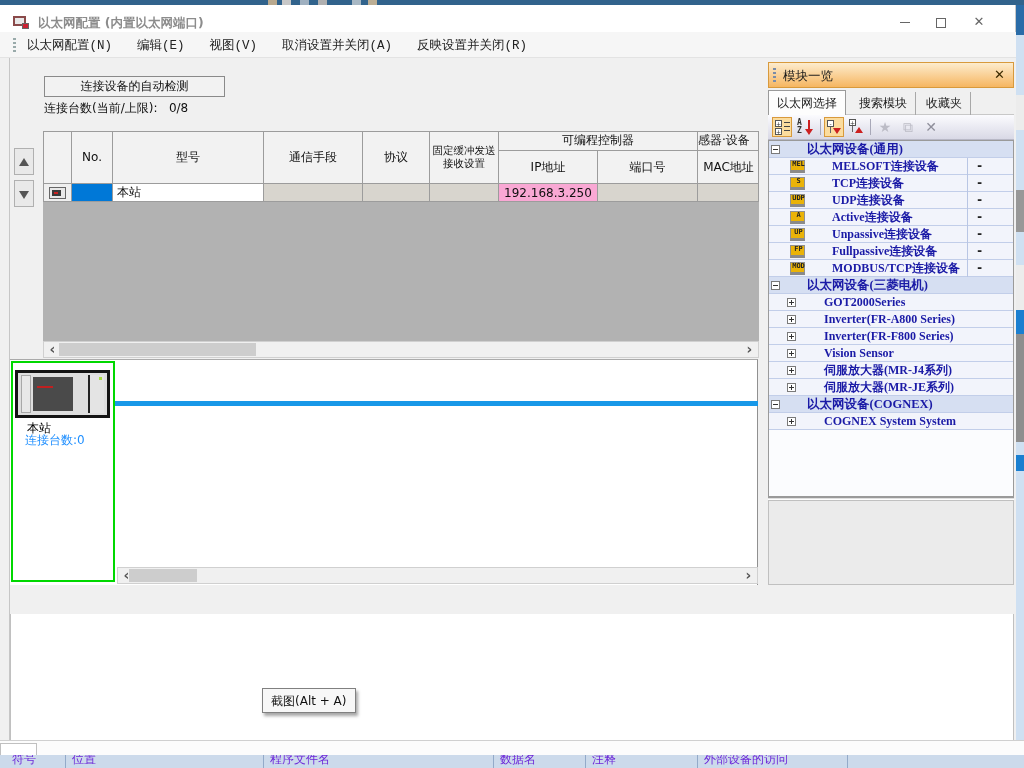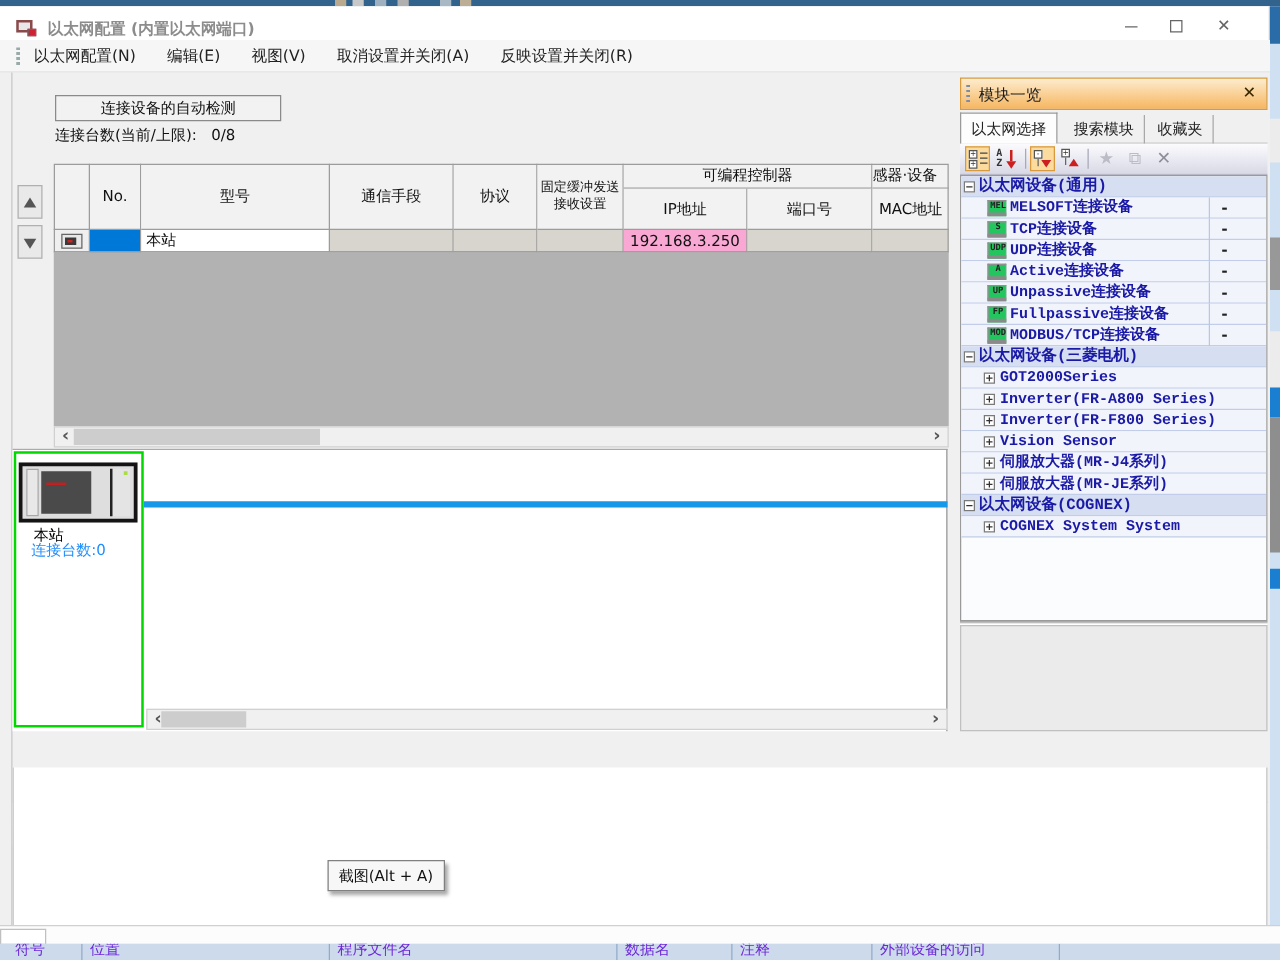--- a/index.html
+++ b/index.html
@@ -17,21 +17,21 @@
   .title-icon { left:13px; top:9px; width:17px; height:16px; }
   .title-icon .mon { position:absolute; left:0; top:2px; width:13px; height:10px; border:2px solid #8a4a4a; background:#e8e8e8; }
   .title-icon .dot { position:absolute; left:9px; top:9px; width:7px; height:6px; background:#c23; border:1px solid #666; }
   .title-text { left:38px; top:10px; color:#8c8c8c; font-size:12.5px; white-space:nowrap;font-weight:bold; }
   .winbtn { top:6px; width:34px; height:22px; text-align:center; line-height:22px; color:#666; font-size:13px; }
   .wb-min { left:888px; } .wb-min b { display:inline-block; width:10px; border-top:1px solid #666; vertical-align:middle; }
   .wb-max { left:924px; } .wb-max b { display:inline-block; width:10px; height:10px; border:1px solid #666; vertical-align:middle; }
   .wb-close { left:962px; font-weight:400; }
 
   
-  .menubar { left:0; top:32px; width:1016px; height:26px; background:#f6f6f6; border-bottom:1px solid #e3e3e3; }
+  .menubar { left:0; top:32px; width:1016px; height:26px; background:#f6f6f6; border-bottom:1px solid #e3e3e3;font-family:Liberation Mono, monospace; }
   .grip-v { width:3px; background-image:repeating-linear-gradient(#9aa 0 2px, transparent 2px 4px); }
   .menubar .grip-v { position:absolute; left:13px; top:6px; height:14px; }
   .menu-items { position:absolute; left:25px; top:0; height:26px; display:flex; gap:21px; align-items:center; font-size:12.5px; color:#222; white-space:nowrap; }
   .menu-items span { padding:3px 2px; }
 
   
   .leftline { left:9px; top:58px; width:1px; height:682px; background:#c6c6c6; }
   .spin { left:14px; width:20px; height:27px; background:#e9e9e9; border:1px solid #b0b0b0; }
   .spin i { position:absolute; left:4px; }
   .spin-up { top:148px; } .spin-up i { top:9px; border-left:5px solid transparent; border-right:5px solid transparent; border-bottom:8px solid #555; }
@@ -82,29 +82,29 @@
   .ico .tri-dn { position:absolute; border-left:4px solid transparent; border-right:4px solid transparent; border-top:6px solid #cc2020; }
   .ico .tri-up { position:absolute; border-left:4px solid transparent; border-right:4px solid transparent; border-bottom:6px solid #cc2020; }
   .azi { font-family:"DejaVu Sans Mono",monospace; font-size:8px; font-weight:bold; color:#333; line-height:7px; }
   .psep { position:absolute; top:4px; width:1px; height:16px; background:#a8a8b8; }
   .gico { color:#bcbcc6; font-size:14px; line-height:20px; text-align:center; width:20px; }
 
   
   .tree { left:768px; top:140px; width:246px; height:357px; background:#fbfcfe; border:1px solid #9a9a9a; overflow:hidden; }
   .trow { position:relative; height:17px; line-height:17px; border-bottom:1px solid #c2cee9; background:#f2f4fb; white-space:nowrap; }
   .trow.sec { background:#d6dff2; }
-  .tlabel { font-family:Liberation Mono, monospace; font-weight:bold; color:#1a1aa6; font-size:12px; }
+  .tlabel { font-family:Liberation Serif, serif; font-weight:bold; color:#1a1aa6; font-size:12px;margin-left:24px; }
   .sec .tlabel { position:absolute; left:14px; top:0; font-size:12.5px; }
   .item .tlabel { position:absolute; left:39px; top:0; }
   .br .tlabel { position:absolute; left:31px; top:0; }
   .exp { position:absolute; top:4px; width:9px; height:9px; border:1px solid #7a7a7a; background:#fff; }
   .exp:before { content:""; position:absolute; left:1px; top:3px; width:5px; height:1px; background:#333; }
   .exp.plus:after { content:""; position:absolute; left:3px; top:1px; width:1px; height:5px; background:#333; }
   .sec .exp { left:2px; } .br .exp { left:18px; }
-  .mod-icon { position:absolute; left:21px; top:2px; width:15px; height:13px; background:#22c55e; border:1px solid #909090; border-bottom:3px solid #8a8a8a; }
+  .mod-icon { position:absolute; left:21px; top:2px; width:15px; height:13px; background:#eab308; border:1px solid #909090; border-bottom:3px solid #8a8a8a; }
   .mod-icon i { position:absolute; left:0; top:-1px; width:15px; text-align:center; font-style:normal; font-family:"DejaVu Sans Mono",monospace; font-weight:bold; font-size:7px; line-height:8px; color:#222; }
   .tval { position:absolute; left:198px; top:0; width:46px; border-left:1px solid #b9c6e4; padding-left:8px; font-family:"DejaVu Sans Mono",monospace; font-weight:bold; color:#222; }
   .splitter { left:768px; top:497px; width:246px; height:3px; background:#e0e0e0; border-top:1px solid #9a9a9a; border-bottom:1px solid #fff; }
   .graypanel { left:768px; top:500px; width:246px; height:85px; background:#ebebeb; border:1px solid #c0c0c0; }
 
   
   .sliver { left:1016px; top:5px; width:8px; height:750px; background:#cfe0f2; }
   .sliver i { position:absolute; left:0; width:8px; }
 
   

